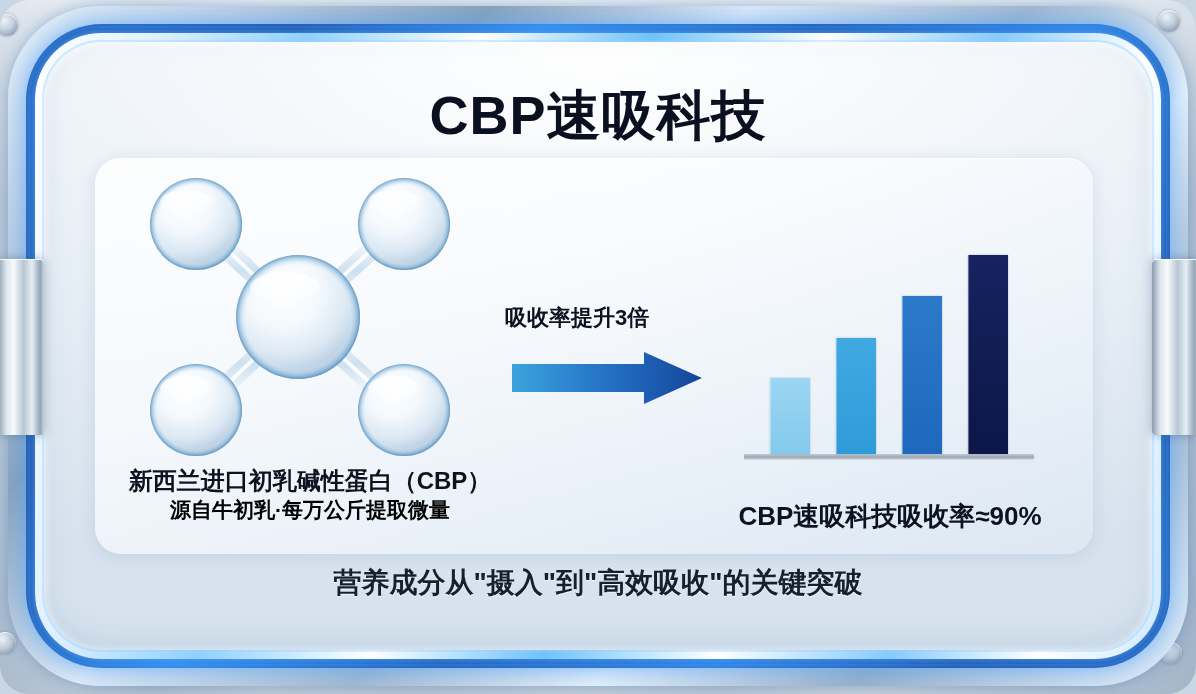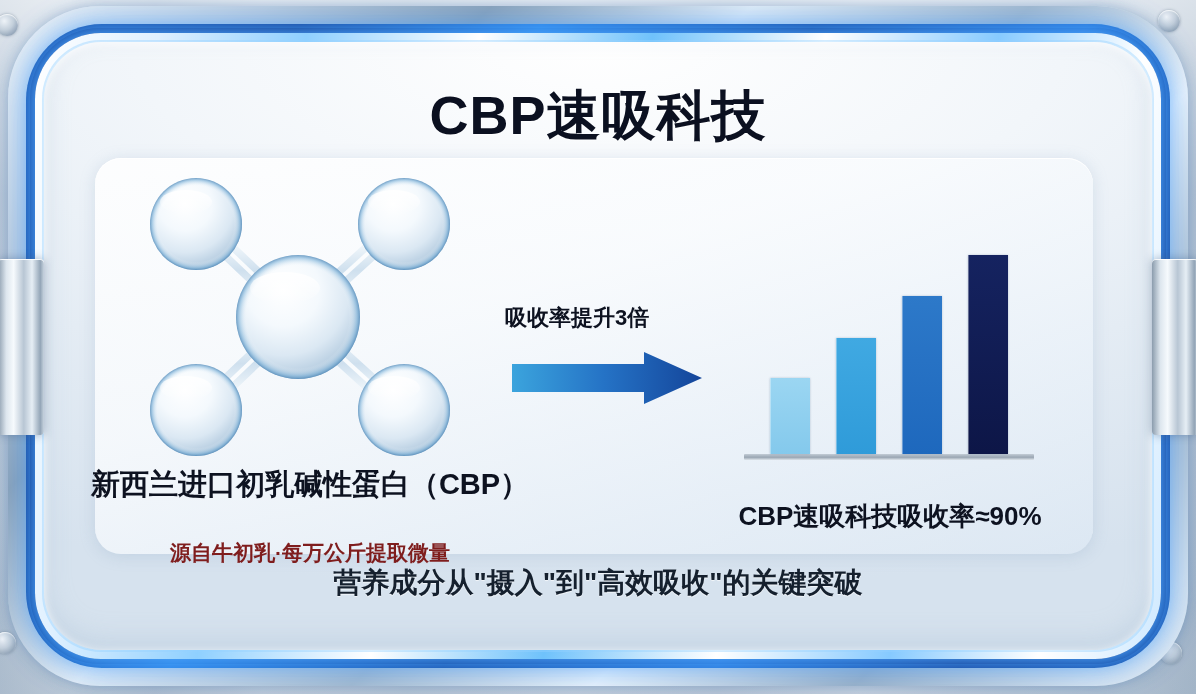--- a/index.html
+++ b/index.html
@@ -3,21 +3,21 @@
 <meta charset="utf-8">
 <style>
   html,body{margin:0;padding:0;}
   body{
     width:1196px;height:694px;overflow:hidden;
     font-family:"Liberation Sans","DejaVu Sans",sans-serif;
     background:#c9d6e4;
   }
 
   
-  #stage{position:relative;width:1196px;height:694px;overflow:hidden;}
+  #stage{position:relative;width:1196px;height:694px;overflow:hidden;border-radius:29px;}
 
   
   .metal-bg{
     position:absolute;inset:0;
     background:
       linear-gradient(90deg,#b9c7d6 0%,#cfd9e3 6%,#c3ceda 13%,#d7dfe7 22%,#cbd5df 34%,
                       #dbe2ea 48%,#cfd8e2 60%,#dfe5ec 72%,#ccd6e1 84%,#bfcddb 94%,#aebecf 100%);
   }
   .metal-bg:after{
     content:"";position:absolute;inset:0;
@@ -102,25 +102,25 @@
     background:linear-gradient(160deg,rgba(255,255,255,.86) 0%,rgba(250,252,254,.80) 38%,
                rgba(236,243,250,.72) 72%,rgba(223,234,245,.66) 100%);
     box-shadow:0 2px 16px rgba(120,150,180,.22), inset 0 1px 0 rgba(255,255,255,.95);
   }
 
   
   .molecule{position:absolute;left:128px;top:172px;width:340px;height:290px;}
 
   .left-caption{
     position:absolute;left:50px;top:465px;width:520px;text-align:center;
-    font-size:29px;font-weight:700;color:#0d1220;
+    font-size:24px;font-weight:700;color:#0d1220;
   }
   .left-sub{
-    position:absolute;left:50px;top:539px;width:520px;text-align:center;
-    font-size:21px;font-weight:700;color:#7f1d1d;
+    position:absolute;left:50px;top:496px;width:520px;text-align:center;
+    font-size:21px;font-weight:700;color:#000000;
   }
 
   
   .arrow-label{
     position:absolute;left:505px;top:303px;width:220px;text-align:left;
     font-size:22px;font-weight:700;color:#0d1220;
   }
   .arrow-wrap{position:absolute;left:512px;top:352px;width:190px;height:52px;}
 
   

